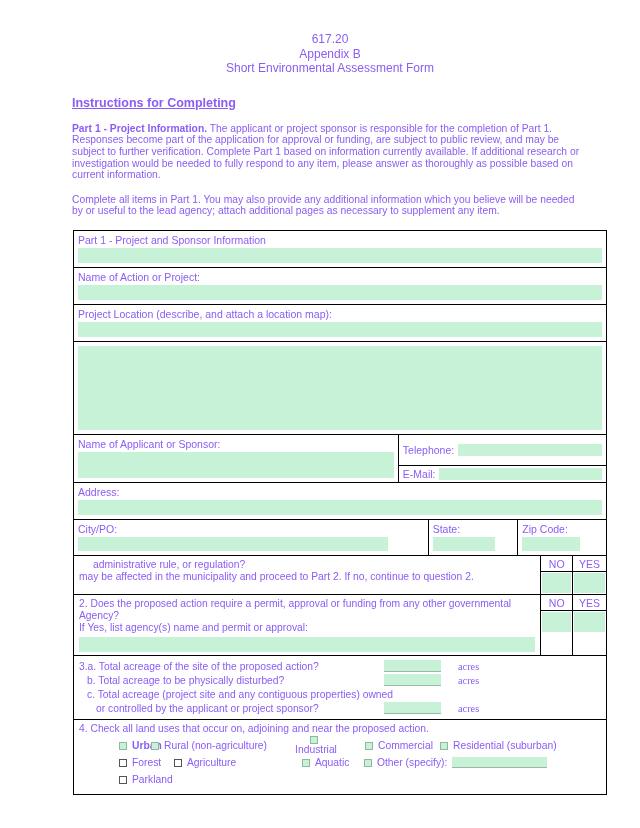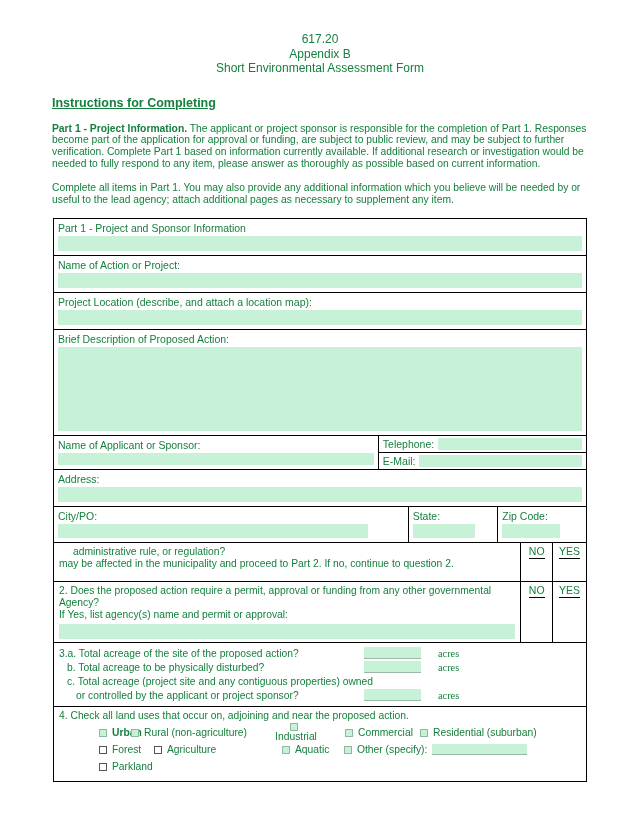--- a/index.html
+++ b/index.html
@@ -1,59 +1,59 @@
 <!DOCTYPE html>
 <html style="--green: #c8f2d8;"><head>
 <meta charset="utf-8">
 <style>
   * { margin:0; padding:0; box-sizing:border-box; }
   html,body { background:#ffffff; }
   .page {
-    width:640px; height:828px; background:#fff; color:#15803d;
-    font-family:"Liberation Sans", sans-serif; position:relative; overflow:hidden;
+    width:640px; height:828px; background:#fff; color:#8b5cf6;
+    font-family:"Liberation Sans", sans-serif; position:relative; overflow:hidden;padding-left:20px;
   }
   .doc-header { text-align:center; padding-top:32px; font-size:12px; line-height:1.22; }
   .instructions { margin:20px 52px 0 52px; }
   .instructions-title { font-size:12.5px; font-weight:bold; text-decoration:underline; margin-bottom:13px; }
   .para { font-size:10.3px; line-height:11.6px; margin-bottom:13px; }
   .para b { font-weight:bold; }
 
   .form-table { margin:11px 53px 0 53px; width:534px; border:1px solid #000; font-size:10.5px; }
   .frow { border-bottom:1px solid #000; padding:2px 4px 2px 4px; }
   .frow:last-child { border-bottom:none; }
   .flabel { font-size:10.5px; line-height:12px; padding-top:1px; }
   .gfield { background:var(--green,#c8f2d8); height:15px; margin:2px 0 2px 0; }
   .gfield.tall { height:84px; }
 
   
   .split { display:flex; padding:0; }
   .cell-left { width:325px; padding:2px 4px; display:flex; flex-direction:column; }
   .cell-left .gfield { flex:1; margin-top:2px; }
   .cell-right { width:209px; border-left:1px solid #000; display:flex; flex-direction:column; }
-  .subrow { display:flex; align-items:center; padding:2px 4px; flex:1; }
+  .subrow { display:flex; align-items:center; padding:2px 4px; flex:1;margin-top:7px; }
   .subrow + .subrow { border-top:1px solid #000; }
   .subrow .flabel { white-space:nowrap; margin-right:4px; padding-top:0; }
   .subrow .gfield { flex:1; height:12px; margin:0; }
 
   
   .cityrow { display:flex; padding:0; }
   .cityrow .cell { padding:2px 4px; }
   .cityrow .cell + .cell { border-left:1px solid #000; }
   .cell.city { width:355px; }
   .cell.state { width:90px; }
   .cell.zip { width:89px; }
   .cell.city .gfield { width:310px; height:14px; }
   .cell.state .gfield { width:62px; height:14px; }
   .cell.zip .gfield { width:58px; height:14px; }
 
   
   .qrow { display:flex; padding:0; }
   .qtext { width:468px; padding:3px 5px; font-size:10.3px; line-height:12px; }
   .qtext .indent { padding-left:14px; }
-  .noyes { width:32px; border-left:1px solid #000; display:flex; flex-direction:column;align-items:center; }
+  .noyes { width:32px; border-left:1px solid #000; display:flex; flex-direction:column; }
   .noyes.yes { width:34px; }
   .ny-label { text-align:center; font-size:10.5px; padding:2px 0 1px 0; border-bottom:1px solid #000; }
   .ny-box { height:20px; margin:1px; background:var(--green,#c8f2d8); }
   .agency-field { background:var(--green,#c8f2d8); height:15px; margin-top:3px; }
 
   
   .q3row { padding:3px 5px 4px 5px; font-size:10.3px; }
   .q3line { display:flex; align-items:flex-end; height:13px; margin-bottom:1px; }
   .q3label { display:inline-block; }
   .q3label.a  { width:305px; }
@@ -102,21 +102,20 @@
       <div class="flabel">Name of Action or Project:</div>
       <div class="gfield"></div>
     </div>
 
     <div class="frow">
       <div class="flabel">Project Location (describe, and attach a location map):</div>
       <div class="gfield"></div>
     </div>
 
     <div class="frow">
-      <div class="flabel">Brief Description of Proposed Action:</div>
       <div class="gfield tall"></div>
     </div>
 
     <div class="frow split">
       <div class="cell-left">
         <div class="flabel">Name of Applicant or Sponsor:</div>
         <div class="gfield"></div>
       </div>
       <div class="cell-right">
         <div class="subrow">

